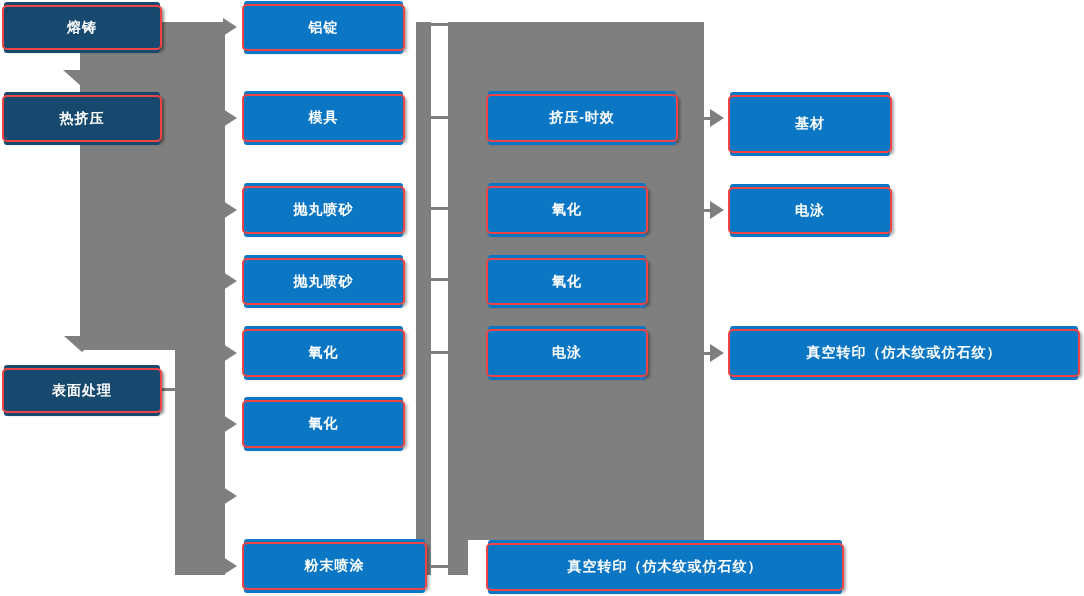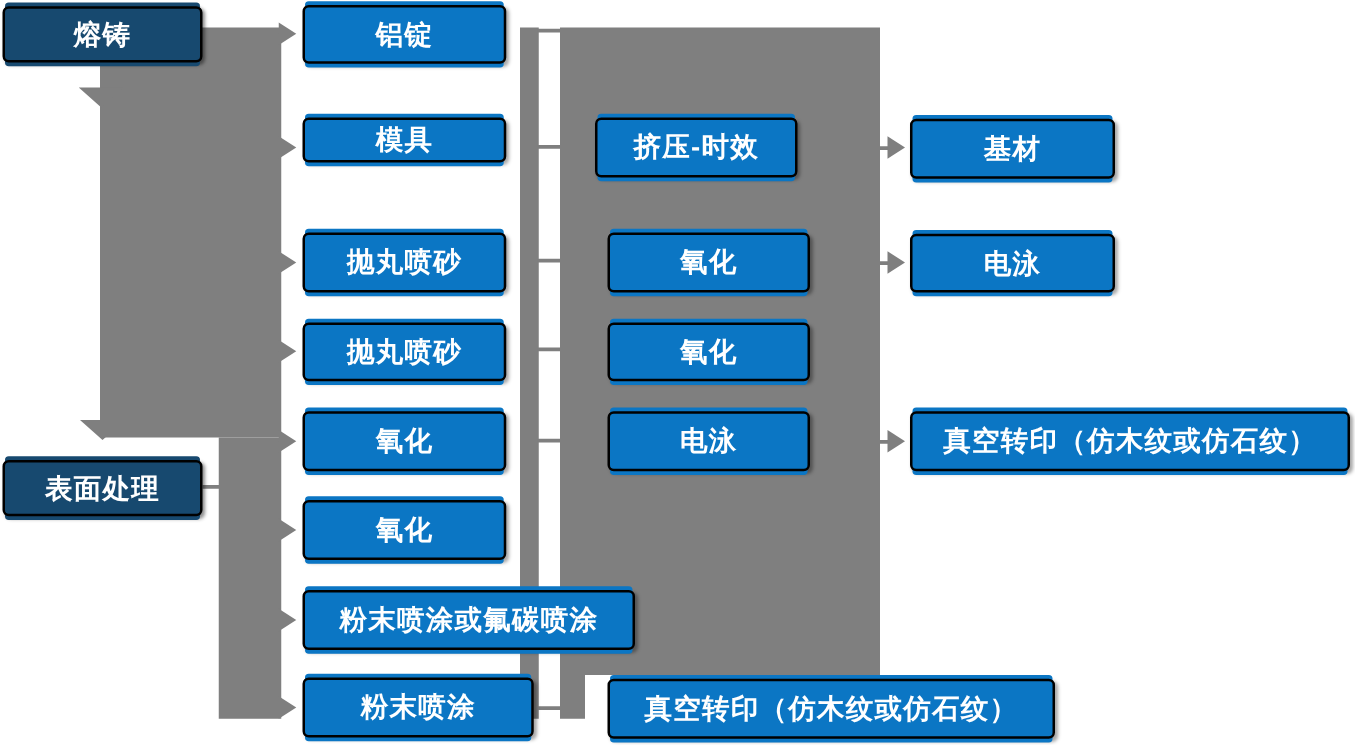--- a/index.html
+++ b/index.html
@@ -8,22 +8,22 @@
     --connector-gray:#7F7F7F;
     --text-white:#FFFFFF;
   }
   html,body{margin:0;padding:0;background:#fff;}
   #stage{
     position:relative;width:1084px;height:596px;background:#FFFFFF;overflow:hidden;
     font-family:"Liberation Sans","DejaVu Sans",sans-serif;
   }
   .box{
     position:absolute;box-sizing:border-box;
-    border:2px solid #000000;border-radius:5px;
-    color:var(--text-white);font-weight:bold;font-size:22px;
+    border:2px solid #ef4444;border-radius:5px;
+    color:var(--text-white);font-weight:bold;font-size:14px;
     display:flex;align-items:center;justify-content:center;
     letter-spacing:1px;white-space:nowrap;z-index:3;
   }
   .blue{
     background:var(--box-blue);
     box-shadow:0 -5px 0 -2px var(--box-blue),0 5px 0 -2px var(--box-blue),2px 2px 3px rgba(0,0,0,0.35);
   }
   .navy{
     background:var(--box-navy);
     box-shadow:0 -5px 0 -2px var(--box-navy),0 5px 0 -2px var(--box-navy),2px 2px 3px rgba(0,0,0,0.45);
@@ -73,34 +73,34 @@
   <div class="line" style="left:430px;top:565px;width:18px"></div>
 
   <div class="line" style="left:704px;top:117px;width:8px"></div>
   <div class="arr-right" style="left:710px;top:109px"></div>
   <div class="line" style="left:704px;top:209px;width:8px"></div>
   <div class="arr-right" style="left:710px;top:201px"></div>
   <div class="line" style="left:704px;top:352px;width:8px"></div>
   <div class="arr-right" style="left:710px;top:344px"></div>
 
   <div class="box navy" style="left:2px;top:5px;width:160px;height:45px">熔铸</div>
+  <div class="box navy" style="left:2px;top:95px;width:160px;height:47px">热挤压</div>
   <div class="box navy" style="left:2px;top:368px;width:160px;height:45px">表面处理</div>
 
   <div class="box blue" style="left:242px;top:4px;width:163px;height:47px">铝锭</div>
-  <div class="box blue" style="left:242px;top:94px;width:163px;height:36px">模具</div>
+  <div class="box blue" style="left:242px;top:94px;width:163px;height:48px">模具</div>
   <div class="box blue" style="left:242px;top:186px;width:163px;height:48px">抛丸喷砂</div>
   <div class="box blue" style="left:242px;top:258px;width:163px;height:47px">抛丸喷砂</div>
   <div class="box blue" style="left:242px;top:329px;width:163px;height:48px">氧化</div>
   <div class="box blue" style="left:242px;top:400px;width:163px;height:48px">氧化</div>
-  <div class="box blue" style="left:242px;top:472px;width:266px;height:48px">粉末喷涂或氟碳喷涂</div>
   <div class="box blue" style="left:242px;top:542px;width:185px;height:48px">粉末喷涂</div>
 
-  <div class="box blue" style="left:476px;top:94px;width:162px;height:48px">挤压-时效</div>
+  <div class="box blue" style="left:486px;top:94px;width:192px;height:48px">挤压-时效</div>
   <div class="box blue" style="left:486px;top:186px;width:162px;height:48px">氧化</div>
   <div class="box blue" style="left:486px;top:258px;width:162px;height:47px">氧化</div>
   <div class="box blue" style="left:486px;top:329px;width:162px;height:48px">电泳</div>
   <div class="box blue" style="left:486px;top:543px;width:358px;height:48px">真空转印（仿木纹或仿石纹）</div>
 
-  <div class="box blue" style="left:728px;top:95px;width:164px;height:48px">基材</div>
+  <div class="box blue" style="left:728px;top:95px;width:164px;height:58px">基材</div>
   <div class="box blue" style="left:728px;top:187px;width:164px;height:47px">电泳</div>
   <div class="box blue" style="left:728px;top:329px;width:352px;height:48px">真空转印（仿木纹或仿石纹）</div>
 
 </div>
 
 </body></html>

